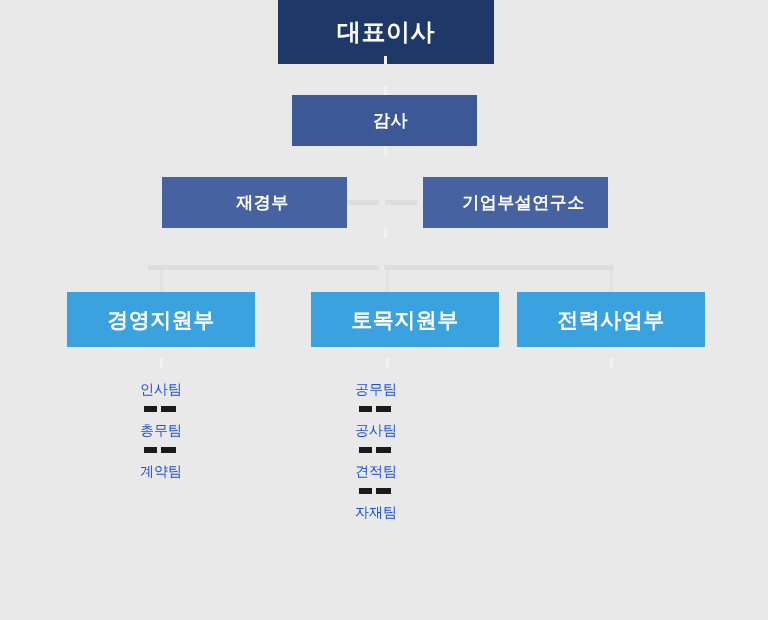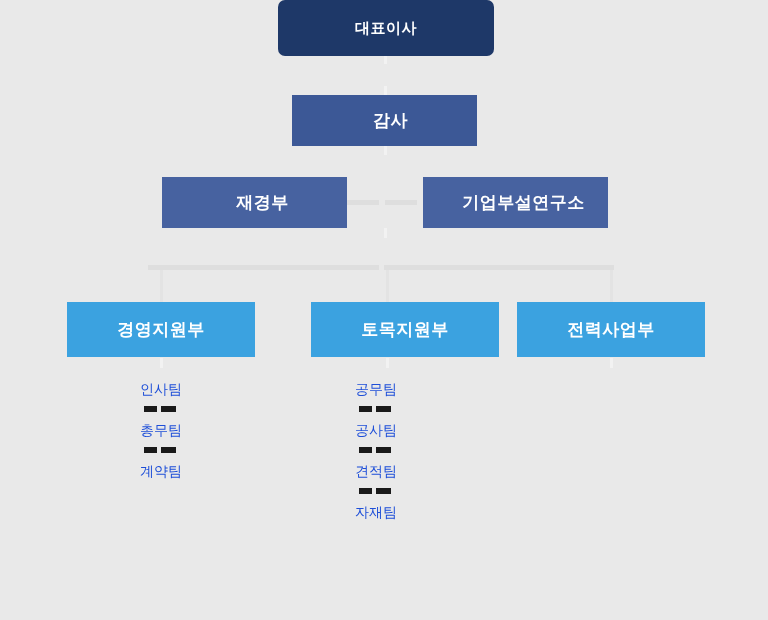--- a/index.html
+++ b/index.html
@@ -33,24 +33,23 @@
     letter-spacing: 0.5px;
     text-align: center;
     box-sizing: border-box;
     user-select: none;
   }
 
   .node-ceo {
     left: 278px;
     top: 0px;
     width: 216px;
-    height: 56px;
+    height: 64px;
     background: #1e3868;
-    font-size: 15px;
-    border-radius: 7px;
+    font-size: 24px;
   }
 
   .node-audit {
     left: 292px;
     top: 95px;
     width: 185px;
     height: 51px;
     background: #3c5896;
     font-size: 17px;
     padding-left: 12px;
@@ -61,25 +60,25 @@
     width: 185px;
     height: 51px;
     background: #4762a0;
     font-size: 17px;
     padding-left: 16px;
   }
   .node-mid-left  { left: 162px; }
   .node-mid-right { left: 423px; }
 
   .node-dept {
-    top: 302px;
+    top: 292px;
     width: 188px;
     height: 55px;
     background: #3ba2e0;
-    font-size: 17px;
+    font-size: 21px;
   }
   .node-dept-1 { left: 67px;  }
   .node-dept-2 { left: 294px; margin-left: 17px; }
   .node-dept-3 { left: 517px; text-align: right; }
 
   
   
   .v-tick {
     position: absolute;
     width: 3px;

